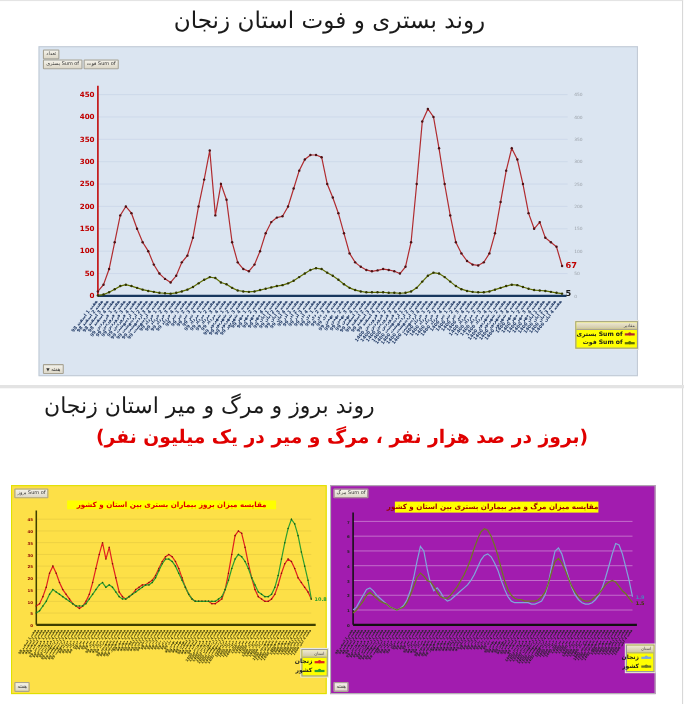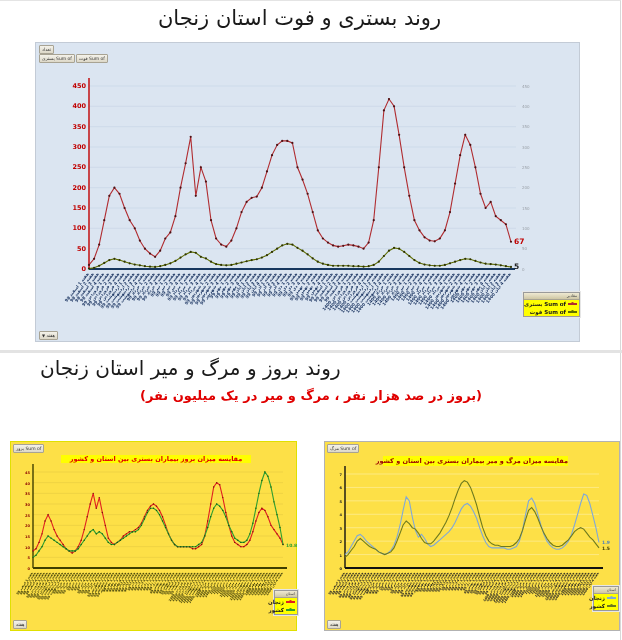--- a/index.html
+++ b/index.html
@@ -1,25 +1,25 @@
 <!DOCTYPE html>
 <html><head>
 <meta charset="utf-8">
 <style>
   html,body{margin:0;padding:0;background:#fff;}
   body{width:622px;height:640px;position:relative;font-family:"DejaVu Sans",sans-serif;overflow:hidden;}
   .frame{position:absolute;left:0;top:0;width:620px;height:640px;border-right:1px solid #d8d8d8;border-top:1px solid #e4e4e4;}
   .title1{position:absolute;left:0;top:6px;width:599px;text-align:center;font-size:21px;color:#1a1a1a;direction:rtl;}
   .title2{position:absolute;left:0;top:356px;width:622px;text-align:left;font-size:20px;color:#1a1a1a;direction:rtl;margin-left:40px;}
-  .subtitle2{position:absolute;left:0;top:388px;width:622px;text-align:center;font-size:13px;font-weight:bold;color:#e00000;direction:rtl;}
+  .subtitle2{position:absolute;left:0;top:388px;width:622px;text-align:center;font-size:17px;font-weight:bold;color:#e00000;direction:rtl;}
   .divider{position:absolute;left:0;top:350px;width:622px;height:3px;background:#e3e3e3;}
   .panel{position:absolute;box-sizing:border-box;}
   .panel-main{left:35px;top:42px;width:545px;height:300px;background:#dbe5f1;border:1px solid #c3cbd6;}
   .panel-inc{left:10px;top:441px;width:287px;height:190px;background:#fde047;border:1px solid #e0e000;}
-  .panel-mort{left:324px;top:441px;width:296px;height:190px;background:#fde047;border:1px solid #b2b2b2;}
+  .panel-mort{left:300px;top:441px;width:296px;height:190px;background:#a21caf;border:1px solid #b2b2b2;}
   svg{position:absolute;left:0;top:0;}
   .pvbtn{position:absolute;background:linear-gradient(#f4f2ea,#ddd8c8);border:1px solid #a8a393;border-radius:1px;
          font-size:4.5px;color:#333;padding:0 2px;line-height:7px;height:7px;direction:rtl;white-space:nowrap;}
   .btnrow{position:absolute;display:flex;gap:1px;}
   .btnrow .pvbtn{position:static;}
   .legend{position:absolute;border:1px solid #9a9a9a;background:#ffff00;box-shadow:0 0 0 1px #e6e6e6;}
   .legend .hdr{background:linear-gradient(#efe9d2,#cfc7a4);border-bottom:1px solid #a8a393;font-size:3.8px;color:#444;
                line-height:6px;height:6px;padding:0 2px;direction:rtl;}
   .lrow{display:flex;align-items:center;gap:2px;padding:1px 2px;direction:rtl;font-size:5.5px;font-weight:bold;color:#1a1a1a;white-space:nowrap;}
   .lmark{display:inline-block;width:9px;height:2px;position:relative;flex:0 0 auto;}

